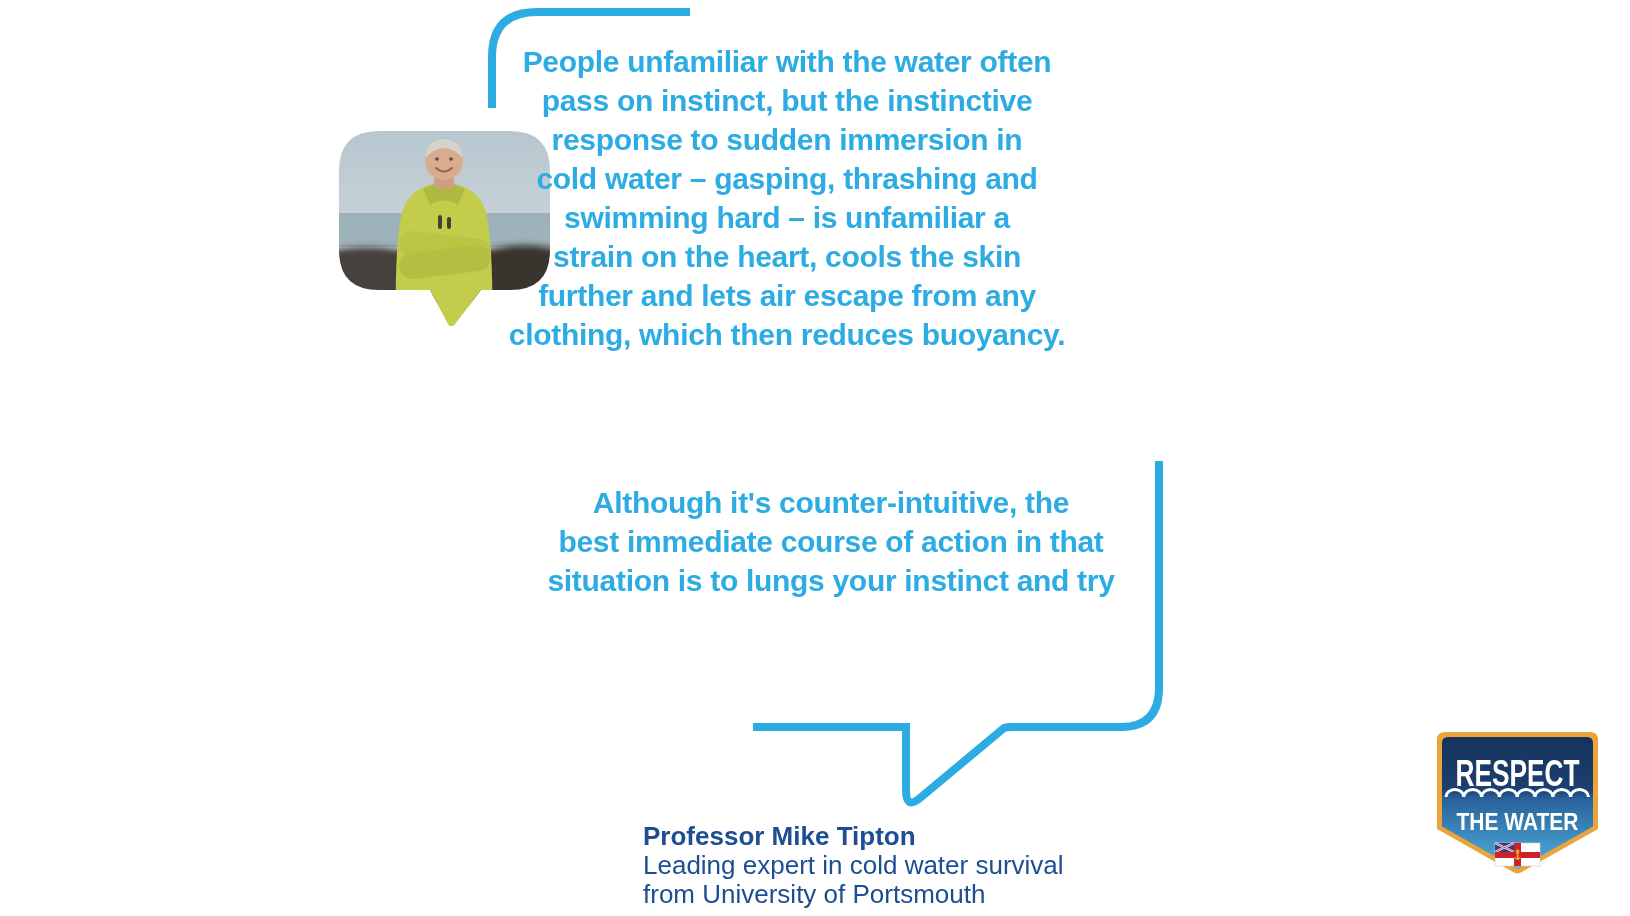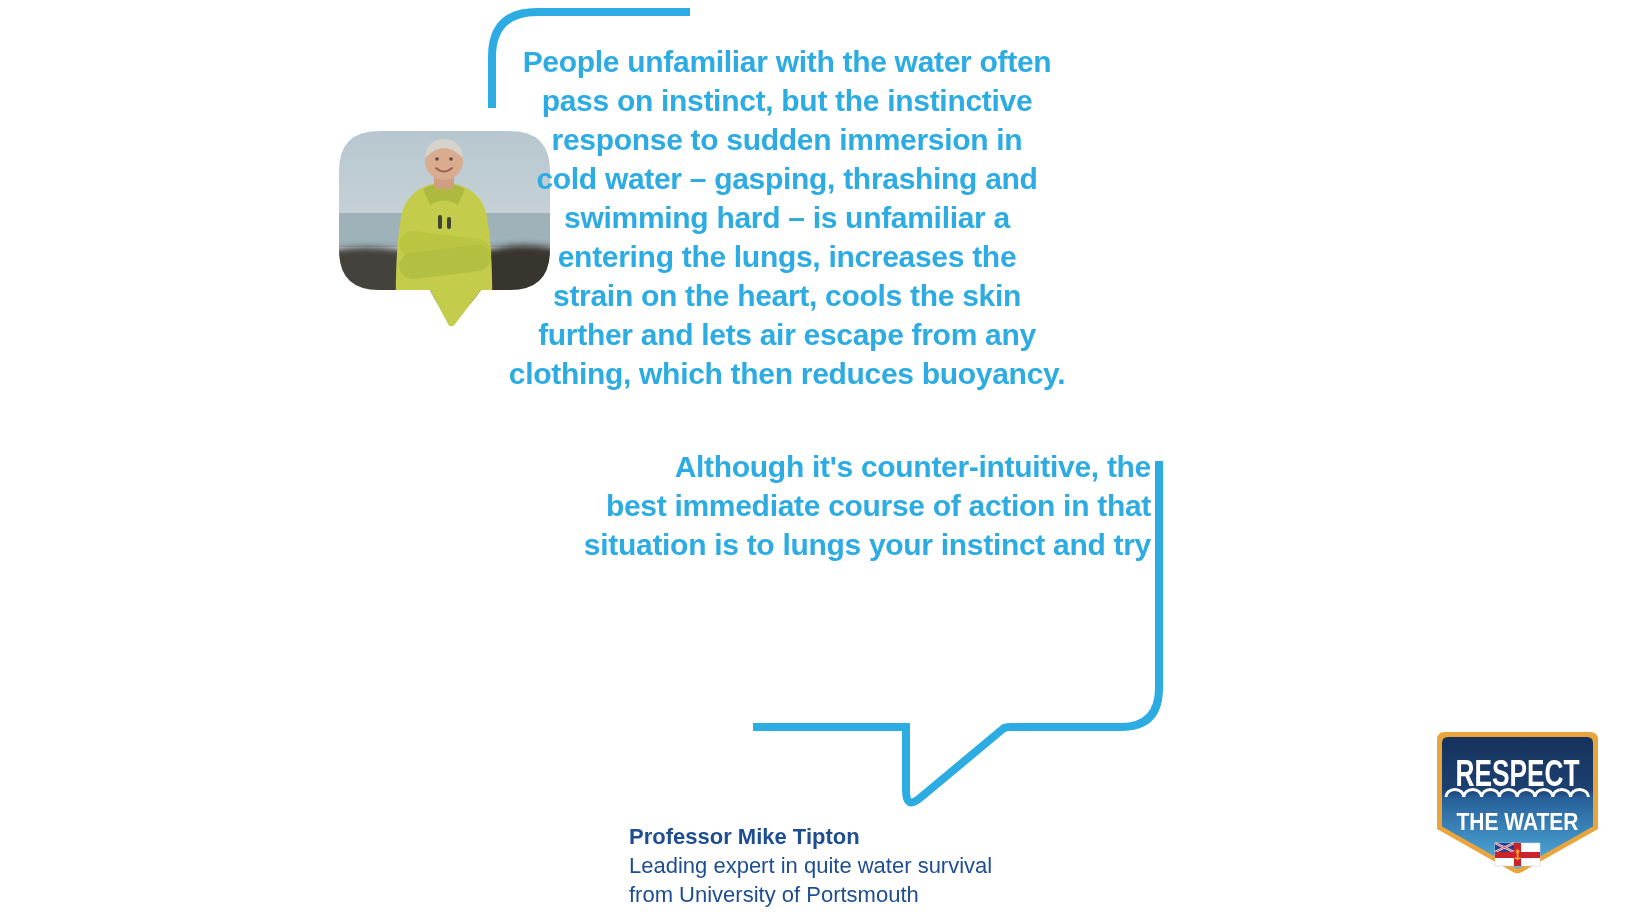--- a/index.html
+++ b/index.html
@@ -18,35 +18,35 @@
     stroke: var(--accent-cyan, #2CACE2);
     stroke-width: 8;
     fill: none;
     stroke-linejoin: miter;
     stroke-linecap: butt;
   }
 
   
   .quote-para { position: absolute; }
   #para1 { left: 478px; top: 42px; width: 618px; text-align: center; }
-  #para2 { left: 511px; top: 447px; width: 640px; text-align: right; }
+  #para2 { left: 511px; top: 483px; width: 640px; text-align: center; }
   .quote-line {
     font-weight: 700;
     font-size: 30px;
     line-height: 39px;
     letter-spacing: -0.3px;
     color: var(--accent-cyan, #2CACE2);
     white-space: nowrap;
   }
 
   
   .attr {
-    position: absolute; left: 629px; top: 822px;
+    position: absolute; left: 643px; top: 822px;
     color: var(--navy-text, #1D4D92);
-    font-size: 22px; line-height: 29px;
+    font-size: 26px; line-height: 29px;
   }
   .attr .name { font-weight: 700; }
 
   
   .photo-svg { position: absolute; left: 339px; top: 131px; }
   .badge-svg { position: absolute; left: 1437px; top: 732px; }
   .badge-text { fill: #ffffff; font-family: "Liberation Sans", sans-serif; font-weight: 700; }
 </style>
 </head>
 <body>
@@ -94,35 +94,34 @@
       </g>
     </g>
   </svg>
 
   <div id="para1" class="quote-para">
     <div class="quote-line">People unfamiliar with the water often</div>
     <div class="quote-line">pass on instinct, but the instinctive</div>
     <div class="quote-line">response to sudden immersion in</div>
     <div class="quote-line">cold water – gasping, thrashing and</div>
     <div class="quote-line">swimming hard – is unfamiliar a</div>
-    <div class="quote-line">entering the lungs, increases the</div>
     <div class="quote-line">strain on the heart, cools the skin</div>
     <div class="quote-line">further and lets air escape from any</div>
     <div class="quote-line">clothing, which then reduces buoyancy.</div>
   </div>
 
   <div id="para2" class="quote-para">
     <div class="quote-line">Although it's counter-intuitive, the</div>
     <div class="quote-line">best immediate course of action in that</div>
     <div class="quote-line">situation is to lungs your instinct and try</div>
   </div>
 
   <div class="attr">
     <div class="name">Professor Mike Tipton</div>
-    <div>Leading expert in quite water survival</div>
+    <div>Leading expert in cold water survival</div>
     <div>from University of Portsmouth</div>
   </div>
 
   <svg class="badge-svg" width="161" height="143" viewBox="0 0 161 143">
     <defs>
       <linearGradient id="badgeGrad" x1="0" y1="0" x2="0" y2="1">
         <stop offset="0" stop-color="#16325C"></stop>
         <stop offset="0.40" stop-color="#1C4070"></stop>
         <stop offset="0.47" stop-color="#28619A"></stop>
         <stop offset="0.82" stop-color="#4395C7"></stop>

